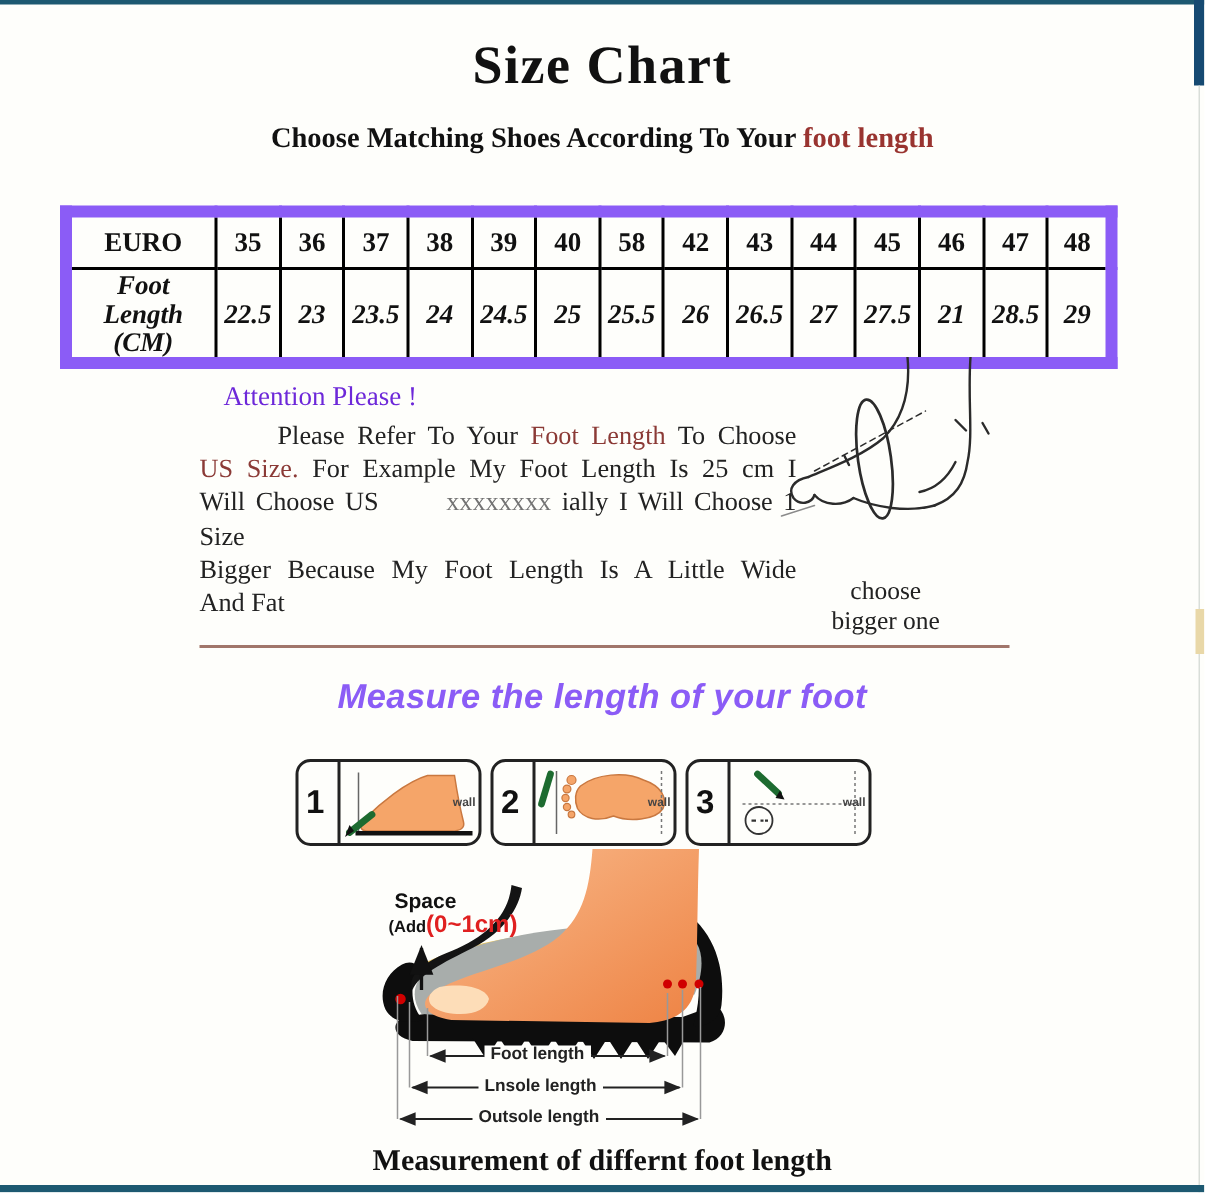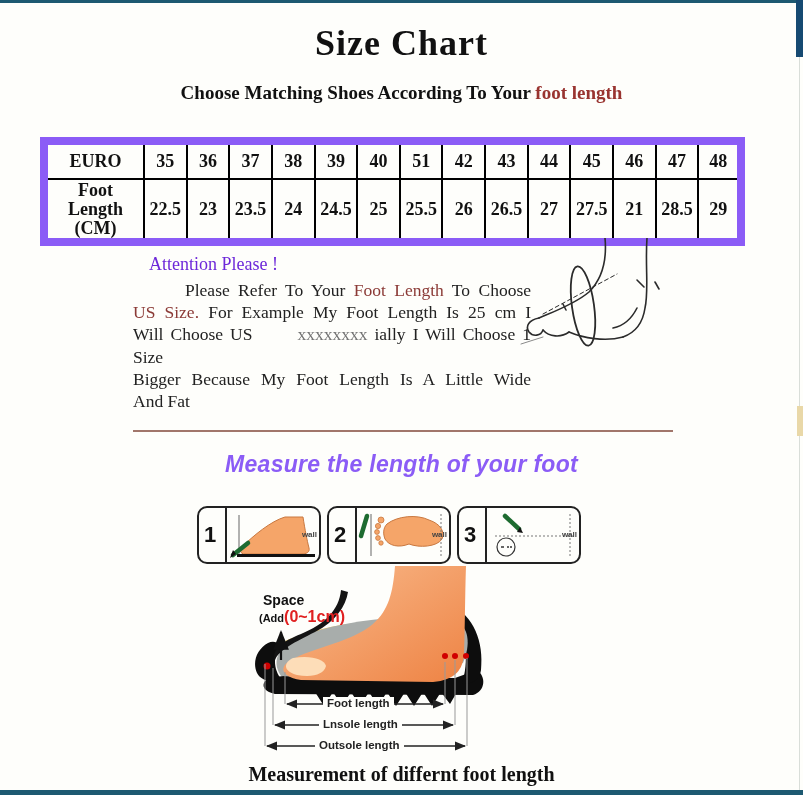--- a/index.html
+++ b/index.html
@@ -19,21 +19,21 @@
   .subtitle { position:absolute; top:82px; left:0; width:100%; text-align:center;
               font-size:19px; font-weight:bold; }
   .subtitle .hl { color:#993430; }
 
   table.size { position:absolute; top:137px; left:40px; width:705px;
                border-collapse:collapse; table-layout:fixed;
                border:8px solid #8b5cf6; }
   table.size td { border:2px solid #000; text-align:center; vertical-align:middle;
                   font-weight:bold; font-size:18px; padding:0; }
   table.size tr.hdr td { height:33px; }
-  table.size tr.len td { height:58px; }
+  table.size tr.len td { height:58px;font-style:italic; }
   td.rowlabel { white-space:pre-line; font-size:17px; line-height:19px; }
 
   .attention { position:absolute; left:133px; top:254px; width:570px; }
   .att-heading { margin-left:16px; font-size:18px; color:#6d28d9; margin-bottom:4px; }
   .att-para { width:398px; font-size:17.5px; line-height:22.2px; color:#222; }
   .jline { text-align:justify; text-align-last:justify; }
   .jfirst { text-indent:52px; }
   .jlast { text-align:left; }
   .red1 { color:#8b3a36; }
   .red2 { color:#737373;margin-left:38px; }
@@ -92,21 +92,21 @@
       </colgroup>
     <tbody>
         <tr class="hdr">
       <td>EURO</td>
     <td>35</td>
           <td>36</td>
           <td>37</td>
           <td>38</td>
           <td>39</td>
           <td>40</td>
-          <td>51</td>
+          <td>58</td>
           <td>42</td>
           <td>43</td>
           <td>44</td>
           <td>45</td>
           <td>46</td>
           <td>47</td>
           <td>48</td>
         </tr>
     <tr class="len">
       <td class="rowlabel">Foot
@@ -148,20 +148,24 @@
       <path d="M24,92 C30,99 42,100 50,94"></path>
       <path d="M118,70 C112,82 104,88 94,90"></path>
       <path d="M24,76 L98,36" stroke-dasharray="4 3" stroke-width="1"></path>
       <ellipse cx="64" cy="68" rx="11" ry="40" transform="rotate(-8 64 68)" stroke-width="1.8"></ellipse>
       <path d="M118,42 l7,7"></path>
       <path d="M136,44 l4,7"></path>
       <path d="M44,66 l3,6"></path>
       <path d="M2,106 L24,99" stroke-width="1" stroke="#8a8a8a"></path>
     </svg>
 
+    <div class="choose-note">
+      <div>choose</div>
+      <div>bigger one</div>
+    </div>
   </div>
 
   <div class="divider"></div>
 
   <div class="measure-heading">Measure the length of your foot</div>
 
   <div class="steps">
 
     <div class="step">
       <span class="step-num">1</span>

